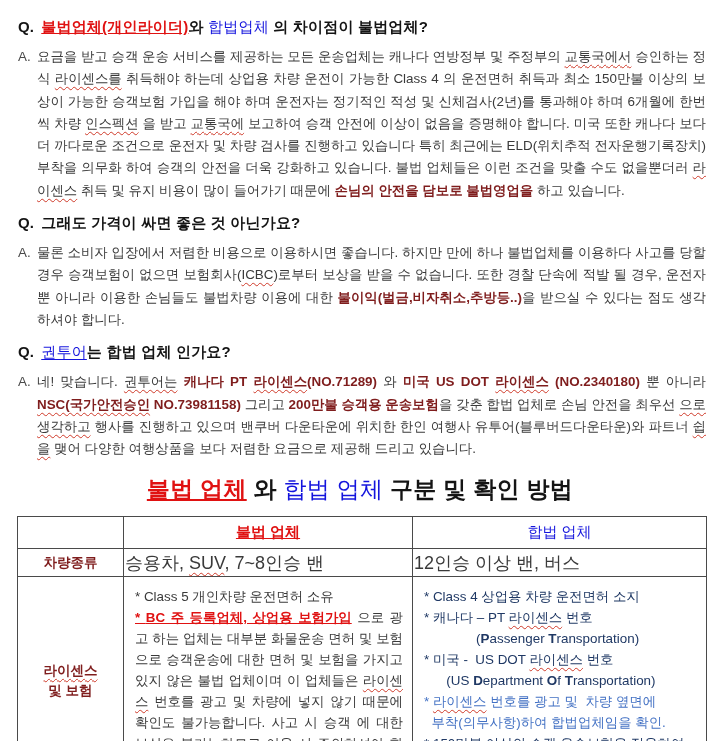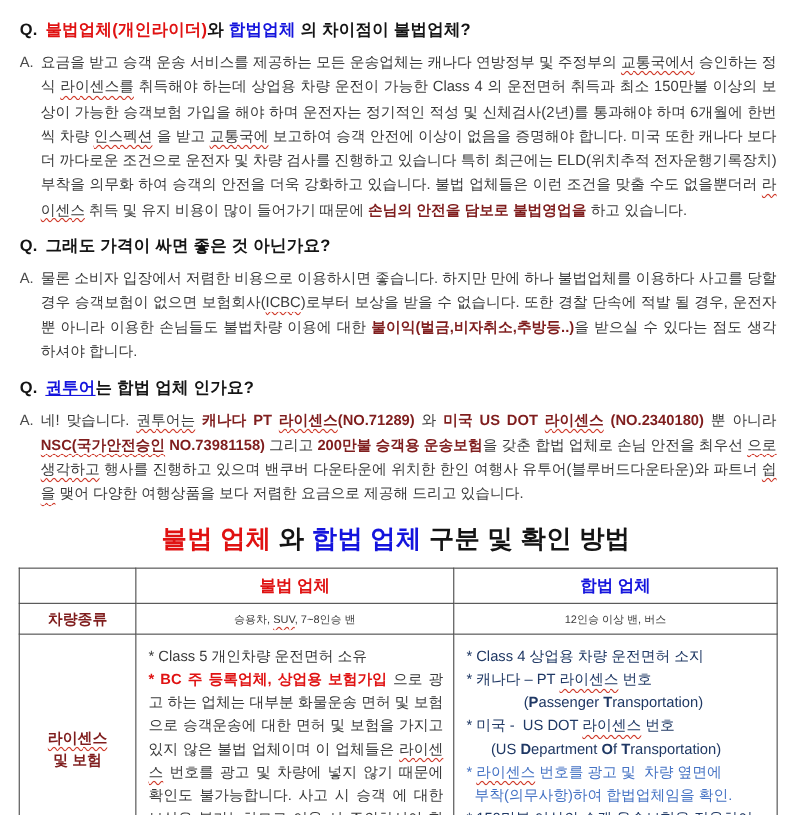--- a/index.html
+++ b/index.html
@@ -16,22 +16,22 @@
   .qa{margin:0 0 2px 0;}
   .q-line{
     display:flex;gap:7px;align-items:baseline;
     font-size:15px;font-weight:700;color:var(--heading);
     margin:10px 0 9px 4px;letter-spacing:.2px;
   }
   .a-line{display:flex;font-size:13.4px;line-height:22.3px;margin:0 0 12px 4px;}
   .a-marker{flex:none;width:19px;color:#4a4a4a;}
   .a-text{flex:1;text-align:justify;}
   
-  .red{color:var(--red);font-weight:700;}
-  .blue{color:var(--blue);font-weight:700;}
+  .red{color:var(--red);font-weight:700;text-decoration:underline;}
+  .blue{color:var(--blue);font-weight:400;}
   .bold{font-weight:700;color:#7f1d1d;}
   .dark{color:var(--body);}
   .navy{color:var(--navy);}
   .lblue{color:var(--lblue);}
   .u{text-decoration:underline;text-underline-offset:2px;}
   .wavy{
     text-decoration-line:underline;text-decoration-style:wavy;
     text-decoration-color:var(--wavy);text-decoration-thickness:1px;
     text-underline-offset:3px;-webkit-text-decoration-skip:none;text-decoration-skip-ink:none;
   }
@@ -44,21 +44,21 @@
   table.compare{
     border-collapse:collapse;table-layout:fixed;
     width:689px;margin:0 auto 0 3px;
   }
   table.compare td{border:1.5px solid var(--border);}
   .th-cell{height:29px;text-align:center;font-size:15px;vertical-align:middle;}
   .row-label{
     text-align:center;vertical-align:middle;font-size:13.5px;font-weight:700;
     color:#7f1d1d;line-height:20px;
   }
-  .veh-cell{height:25px;text-align:center;font-size:10px;vertical-align:middle;}
+  .veh-cell{height:25px;text-align:left;font-size:18px;vertical-align:middle;}
   .lic-cell{font-size:13.4px;line-height:21px;padding:9px 9px 10px 11px;vertical-align:top;}
   .lic-illegal{text-align:justify;}
   .lic-legal{white-space:pre-wrap;}
 </style>
 </head>
 <body>
 
 <div class="page">
 
   <section class="qa">

